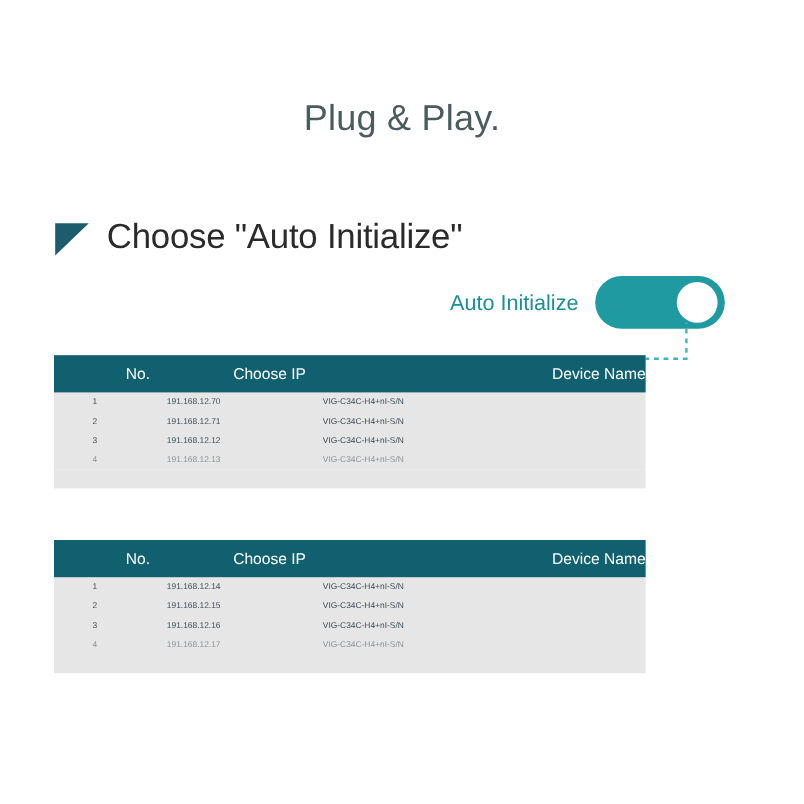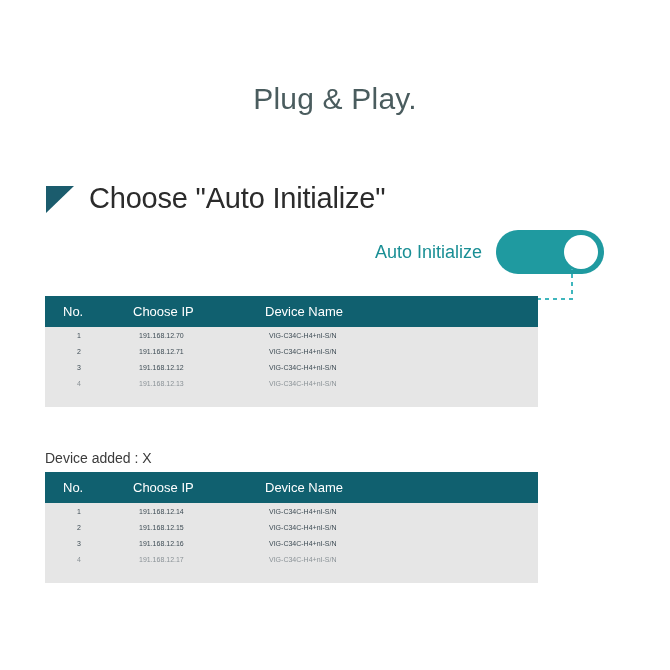--- a/index.html
+++ b/index.html
@@ -132,21 +132,21 @@
     width: 493px;
     background: #e6e6e6;
     border-collapse: collapse;
     table-layout: fixed;
   }
   .data-table thead th {
     background: #10606f;
     color: #ffffff;
     font-size: 13px;
     font-weight: 400;
-    text-align: left;
+    text-align: right;
     padding: 8px 0 8px 0;
     height: 30px;
   }
   .data-table tbody td {
     font-size: 7px;
     color: #3d4b54;
     padding: 3px 0;
     height: 16px;
     text-align: left;
   }
@@ -230,21 +230,20 @@
           <td class="cell-no">4</td>
           <td class="cell-ip">191.168.12.13</td>
           <td class="cell-name">VIG-C34C-H4+nI-S/N</td>
         </tr>
       </tbody>
     </table>
     <div class="table-foot"></div>
   </div>
 
   <div class="table-block second">
-    <div class="table-caption">Device added : X</div>
     <table class="data-table">
       <thead>
         <tr>
           <th class="col-no">No.</th>
           <th class="col-ip">Choose IP</th>
           <th class="col-name">Device Name</th>
         </tr>
       </thead>
       <tbody>
         <tr>

